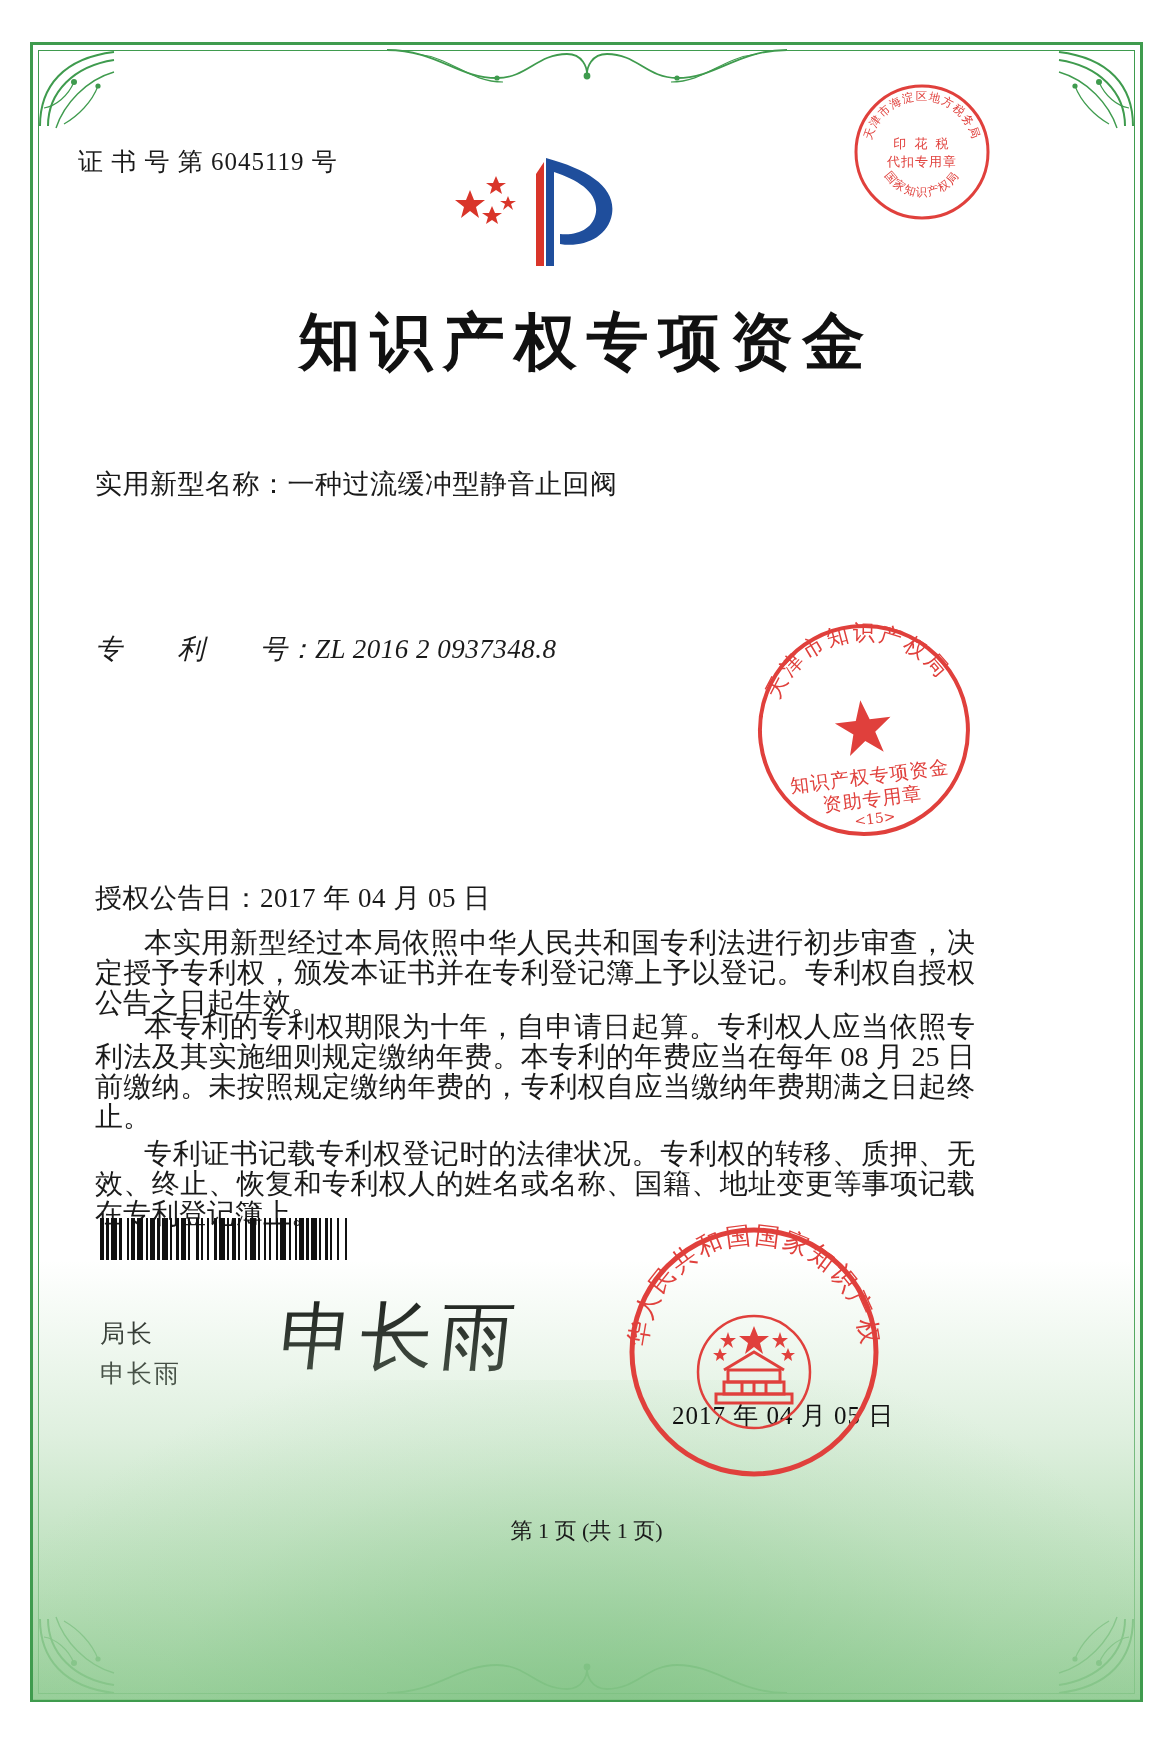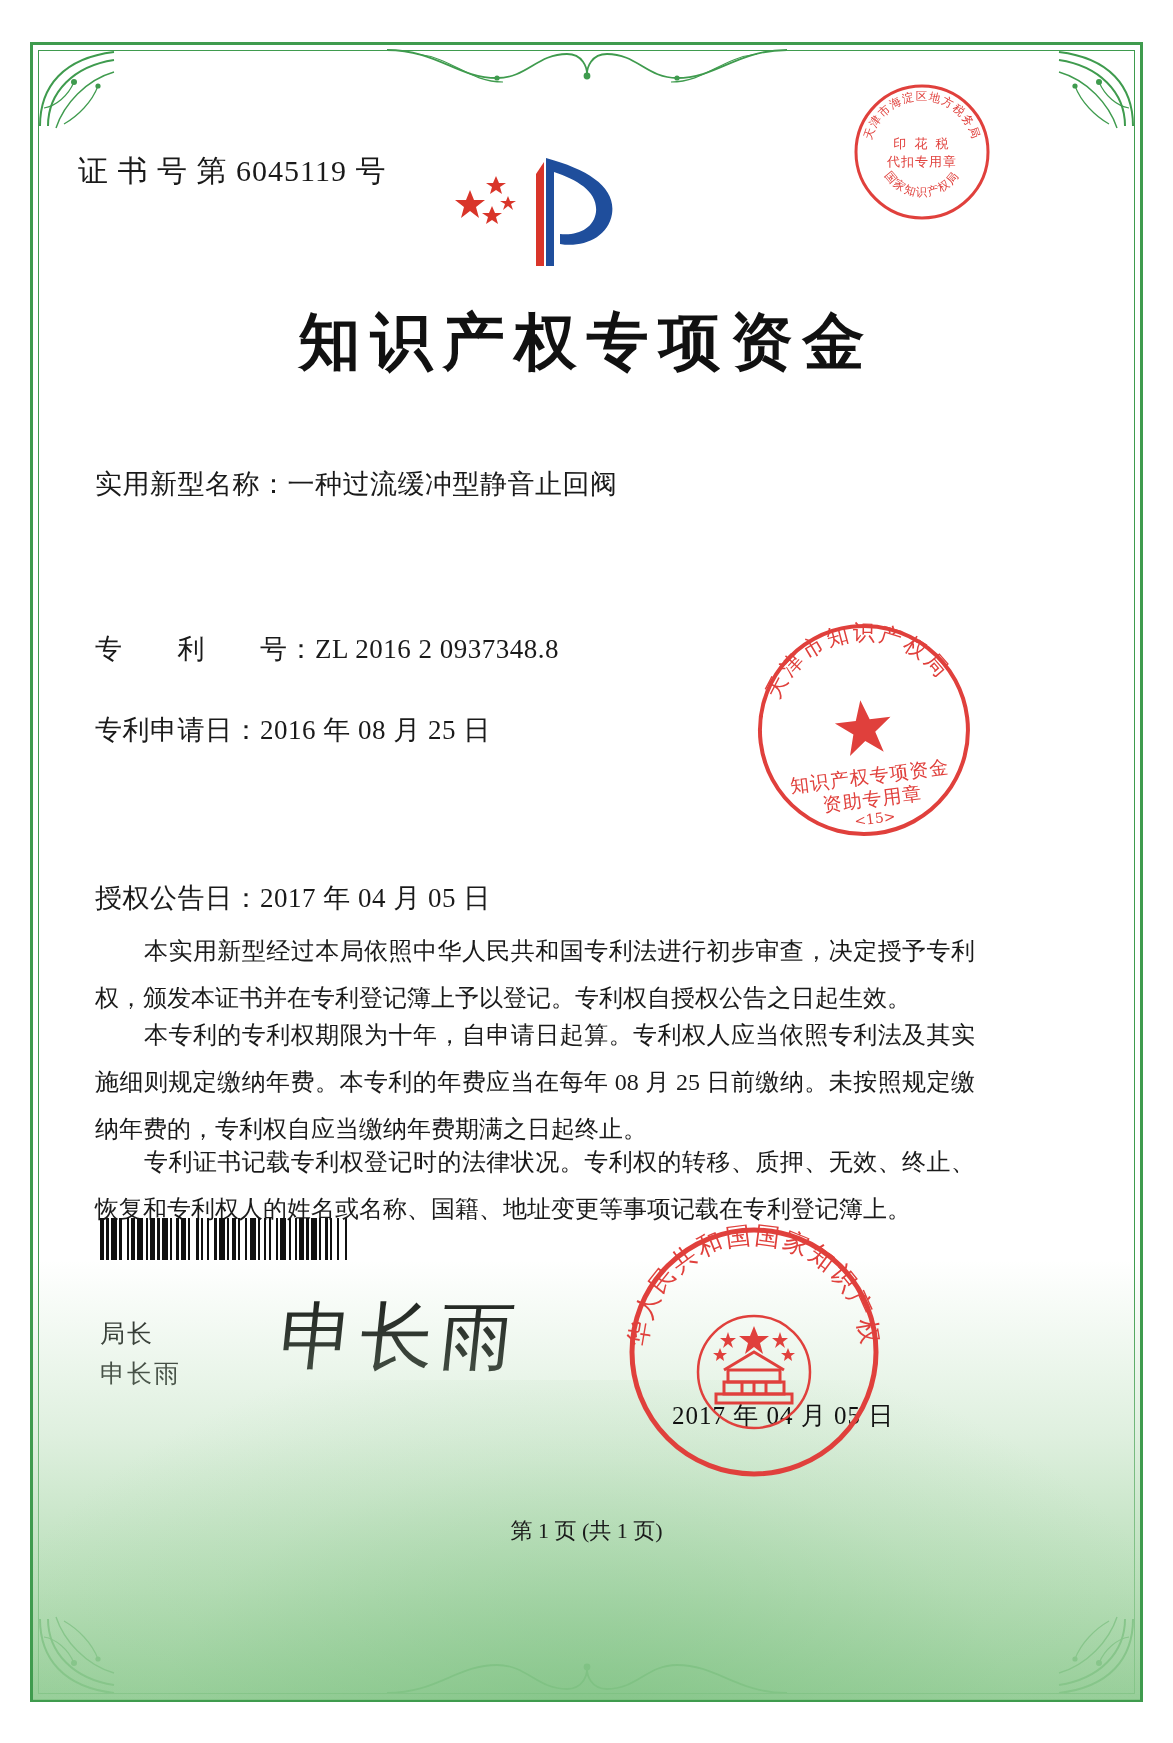--- a/index.html
+++ b/index.html
@@ -82,22 +82,22 @@
     left: 50%;
     bottom: 44px;
     transform: translateX(-50%) scaleY(-1);
     pointer-events: none;
   }
 
   
   .cert-no {
     position: absolute;
     left: 78px;
-    top: 151px;
-    font-size: 30px;
+    top: 145px;
+    font-size: 25px;
     letter-spacing: 1px;
     white-space: nowrap;
   }
 
   .logo {
     position: absolute;
     left: 440px;
     top: 140px;
     width: 180px;
     height: 140px;
@@ -119,32 +119,32 @@
   
   .field {
     position: absolute;
     left: 95px;
     font-size: 27px;
     white-space: nowrap;
     letter-spacing: 0.5px;
   }
   .f1 { top: 466px; }
   .f2 { top: 547px; }
-  .f3 { top: 631px; }
+  .f3 { top: 631px; font-style: italic; }
   .f4 { top: 712px; }
   .f5 { top: 796px; }
   .f6 { top: 880px; }
 
   
   .body-text {
     position: absolute;
     left: 95px;
     width: 880px;
-    font-size: 24px;
-    line-height: 47px;
+    font-size: 28px;
+    line-height: 30px;
     text-align: justify;
   }
   .p1 { top: 928px; }
   .p2 { top: 1012px; }
   .p3 { top: 1139px; }
   .body-text p { margin: 0; text-indent: 49px; }
 
   
   .barcode {
     position: absolute;
@@ -327,23 +327,20 @@
     </svg>
   </div>
 
   <div class="title">知识产权专项资金</div>
 
   <div class="field f1">
     <span>实用新型名称：</span><span>一种过流缓冲型静音止回阀</span>
   </div>
   <div class="field f3">
     <span>专　　利　　号：</span><span>ZL 2016 2 0937348.8</span>
-  </div>
-  <div class="field f4">
-    <span>专利申请日：</span><span>2016 年 08 月 25 日</span>
   </div>
   <div class="field f6">
     <span>授权公告日：</span><span>2017 年 04 月 05 日</span>
   </div>
 
   <div class="body-text p1">
     <p>本实用新型经过本局依照中华人民共和国专利法进行初步审查，决定授予专利权，颁发本证书并在专利登记簿上予以登记。专利权自授权公告之日起生效。</p>
   </div>
   <div class="body-text p2">
     <p>本专利的专利权期限为十年，自申请日起算。专利权人应当依照专利法及其实施细则规定缴纳年费。本专利的年费应当在每年 08 月 25 日前缴纳。未按照规定缴纳年费的，专利权自应当缴纳年费期满之日起终止。</p>

